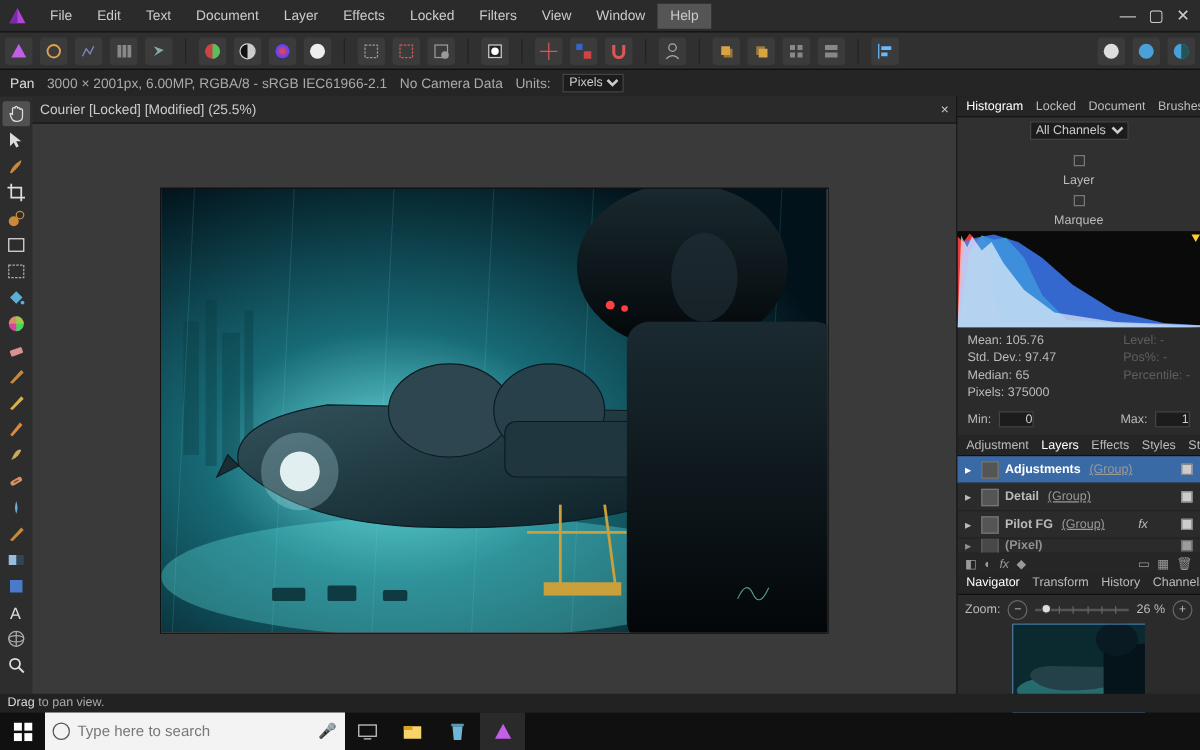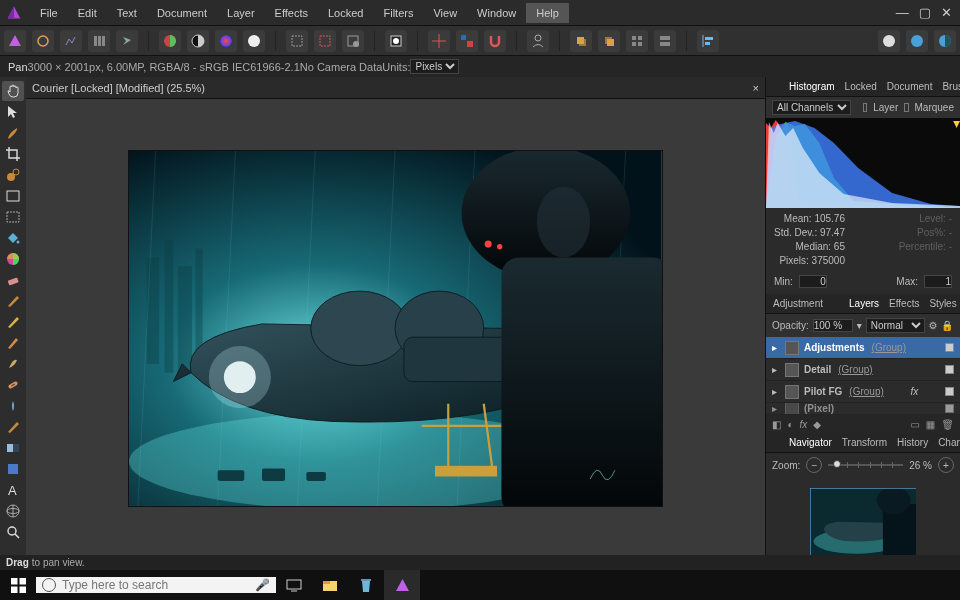--- a/index.html
+++ b/index.html
@@ -7,42 +7,42 @@
   .titlebar { height:25px; background:#2b2b2b; display:flex; align-items:center; padding-left:6px; }
   .logo { width:16px; height:16px; margin-right:8px; }
   .menubar { display:flex; height:25px; align-items:center; flex:1; }
   .menubar span { padding:4px 10px; cursor:pointer; }
   .menubar span.active { background:#555; }
   .wincontrols { display:flex; gap:10px; padding:0 8px; font-size:13px;}
   .wincontrols span { cursor:pointer; }
   .toolbar { height:30px; background:#303030; display:flex; align-items:center; padding:0 4px; gap:6px; border-top:1px solid #111;}
   .tb-btn { width:22px; height:22px; background:#3b3b3b; border-radius:3px; display:flex; align-items:center; justify-content:center; cursor:pointer;}
   .tb-sep { width:1px; height:20px; background:#222; margin:0 4px;}
-  .contextbar { height:22px; background:#252525; display:flex; align-items:center; padding:0 8px; color:#aaa; border-top:1px solid #111;}
+  .contextbar { height:22px; background:#252525; display:flex; align-items:center; padding:0 8px; gap:10px; color:#aaa; border-top:1px solid #111;}
   .main { display:flex; height:calc(600px - 25px - 30px - 22px - 30px); }
   .lefttools { width:26px; background:#2d2d2d; display:flex; flex-direction:column; align-items:center; gap:1px; padding-top:4px;}
   .tool { width:22px; height:20px; display:flex; align-items:center; justify-content:center; cursor:pointer; border-radius:2px;}
   .tool.active { background:#515151;}
   .canvaswrap { flex:1; display:flex; flex-direction:column; background:#3b3b3b;text-align:center; }
   .doctab { height:22px; background:#2a2a2a; display:flex; align-items:center; padding:0 6px; color:#ccc; border-bottom:1px solid #111;}
   .doctab .close { margin-left:auto; cursor:pointer;}
   .canvas { flex:1; background:#3a3a3a; display:flex; align-items:center; justify-content:center; position:relative; }
   .canvas svg { max-width:72%; max-height:88%; box-shadow:0 0 0 1px #111;}
   .hscroll { height:12px; background:#2b2b2b; position:relative;}
   .hscroll .thumb { position:absolute; left:35%; top:2px; height:8px; width:20%; background:#6a6a6a; border-radius:4px;}
   .rightpanel { width:195px; background:#2b2b2b; display:flex; flex-direction:column; border-left:1px solid #111; font-size:10px; color:#bbb;}
   .panel-tabs { display:flex; height:20px; align-items:center; gap:4px; padding:0 4px; background:#252525; border-bottom:1px solid #111;}
   .panel-tabs span { padding:2px 3px; cursor:pointer;}
-  .panel-tabs span.active { color:#fff;margin-left:16px;}
+  .panel-tabs span.active { color:#fff;}
   .panel-tabs .burger { margin-left:auto; cursor:pointer;}
-  .histrow { display:flex; align-items:center; gap:6px; padding:3px 6px; background:#303030;}
+  .histrow { display:flex; align-items:center; gap:6px; padding:3px 6px; background:#303030;flex-direction:column;}
   .histrow .chk { width:9px;height:9px;border:1px solid #777;display:inline-block;}
   .histsvg { width:100%; height:90px; background:#111;}
   .stats { padding:4px 8px; line-height:14px; display:flex; justify-content:space-between;}
-  .stats .col { display:flex; flex-direction:column;align-items:flex-end;}
+  .stats .col { display:flex; flex-direction:column;}
   .minmax { display:flex; gap:6px; align-items:center; padding:3px 8px 6px 8px;}
   .minmax input { width:28px; background:#1c1c1c; border:1px solid #444; color:#ccc; font-size:10px; text-align:right;}
   .layersopts { display:flex; align-items:center; gap:4px; padding:4px 6px; background:#303030;}
   .layersopts input { width:40px; background:#1c1c1c; border:1px solid #444; color:#ccc; font-size:10px;}
   .layersopts select { background:#1c1c1c; border:1px solid #444; color:#ccc; font-size:10px; width:62px;}
   .layer { display:flex; align-items:center; height:22px; padding:0 6px; gap:5px; border-bottom:1px solid #222;}
   .layer.sel { background:#3a6aa6; color:#fff;}
   .layer .tri { width:8px;}
   .layer .thumb { width:14px; height:14px; background:#555; border:1px solid #777;}
   .layer .vis { width:9px;height:9px;border:1px solid #888;background:#ccc; margin-left:auto;}
@@ -52,24 +52,24 @@
   .layerbar span { cursor:pointer; color:#999;}
   .navzoom { display:flex; align-items:center; gap:6px; padding:4px 6px;text-align:center; }
   .slider { flex:1; height:10px; position:relative;}
   .slider .track { position:absolute; left:0;right:0;top:4px;height:2px;background:#555;}
   .slider .tick { position:absolute; top:2px; width:1px; height:6px; background:#666;}
   .slider .knob { position:absolute; top:0; left:6%; width:8px;height:8px;border-radius:4px;background:#ddd;border:1px solid #333;}
   .circlebtn { width:16px;height:16px;border:1px solid #666;border-radius:8px;display:flex;align-items:center;justify-content:center;cursor:pointer;}
   .navprev { flex:1; display:flex; align-items:center; justify-content:center; min-height:70px;}
   .navprev svg { width:55%; height:auto;}
   .statusbar { position:absolute; bottom:30px; left:0; right:0; height:15px; background:#222; color:#aaa; padding:1px 6px; font-size:10px; display:flex; align-items:center;}
-  .statusbar b { color:#ddd; font-weight:700; margin-right:3px;}
+  .statusbar b { color:#ddd; font-weight:400; margin-right:3px;}
   .taskbar { position:absolute; bottom:0; left:0; right:0; height:30px; background:#101010; display:flex; align-items:center;}
   .startbtn { width:36px; height:30px; display:flex;align-items:center;justify-content:center; cursor:pointer;}
-  .search { flex:0 0 240px; height:16px; background:#f3f3f3; display:flex; align-items:center; padding:0 6px; gap:6px;}
+  .search { flex:0 0 240px; height:30px; background:#f3f3f3; display:flex; align-items:center; padding:0 6px; gap:6px;}
   .search div.circle { width:14px;height:14px;border:1.5px solid #555;border-radius:8px;}
   .search span { color:#777; font-size:12px;}
   .search .mic { margin-left:auto; color:#555;}
   .taskicon { width:36px; height:30px; display:flex;align-items:center;justify-content:center; cursor:pointer;}
   select.mini { background:#1c1c1c; border:1px solid #444; color:#ccc; font-size:10px;}
 </style>
 </head>
 <body>
 
 <div class="titlebar">
@@ -524,28 +524,20 @@
       <input value="1" style="">
     </div>
 
     <div class="panel-tabs" id="layertabs">
         <span>Adjustment</span>
         <span class="active">Layers</span>
         <span>Effects</span>
         <span>Styles</span>
         <span>Stock</span>
       </div>
-    <div class="layersopts">
-      <span>Opacity:</span>
-      <input value="100 %" style="">
-      <span>▾</span>
-      <select><option>Normal</option></select>
-      <span>⚙</span>
-      <span>🔒</span>
-    </div>
     <div id="layerlist">
         <div class="layer sel">
           <span class="tri">▸</span>
           <span class="thumb"></span>
           <b>Adjustments</b>
           <span class="grp">(Group)</span>
           <span class="vis"></span>
         </div>
         <div class="layer">
           <span class="tri">▸</span>

